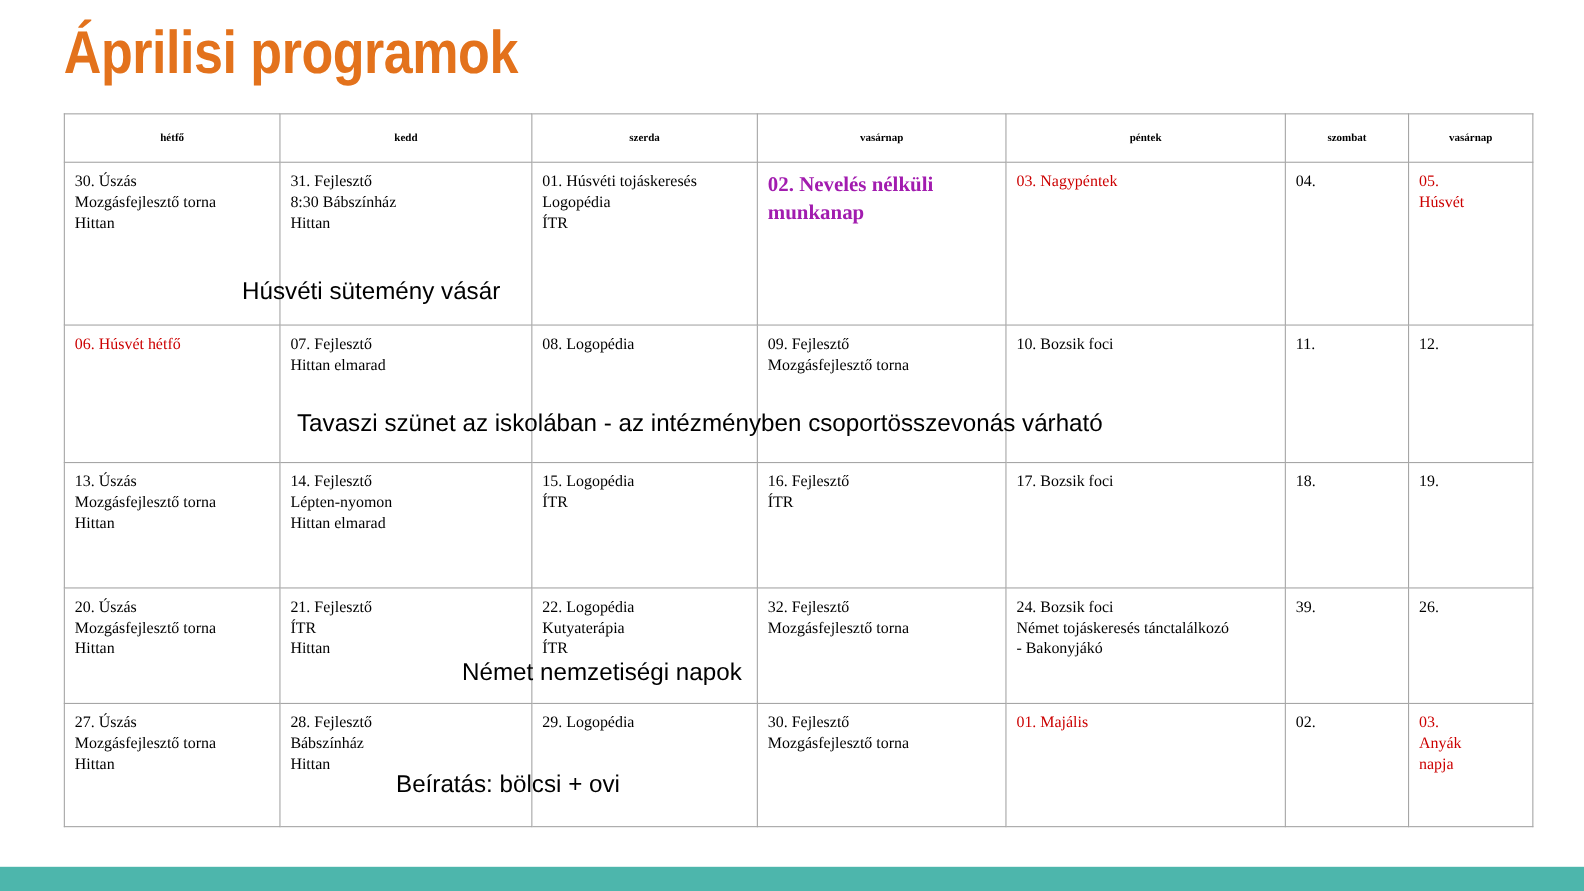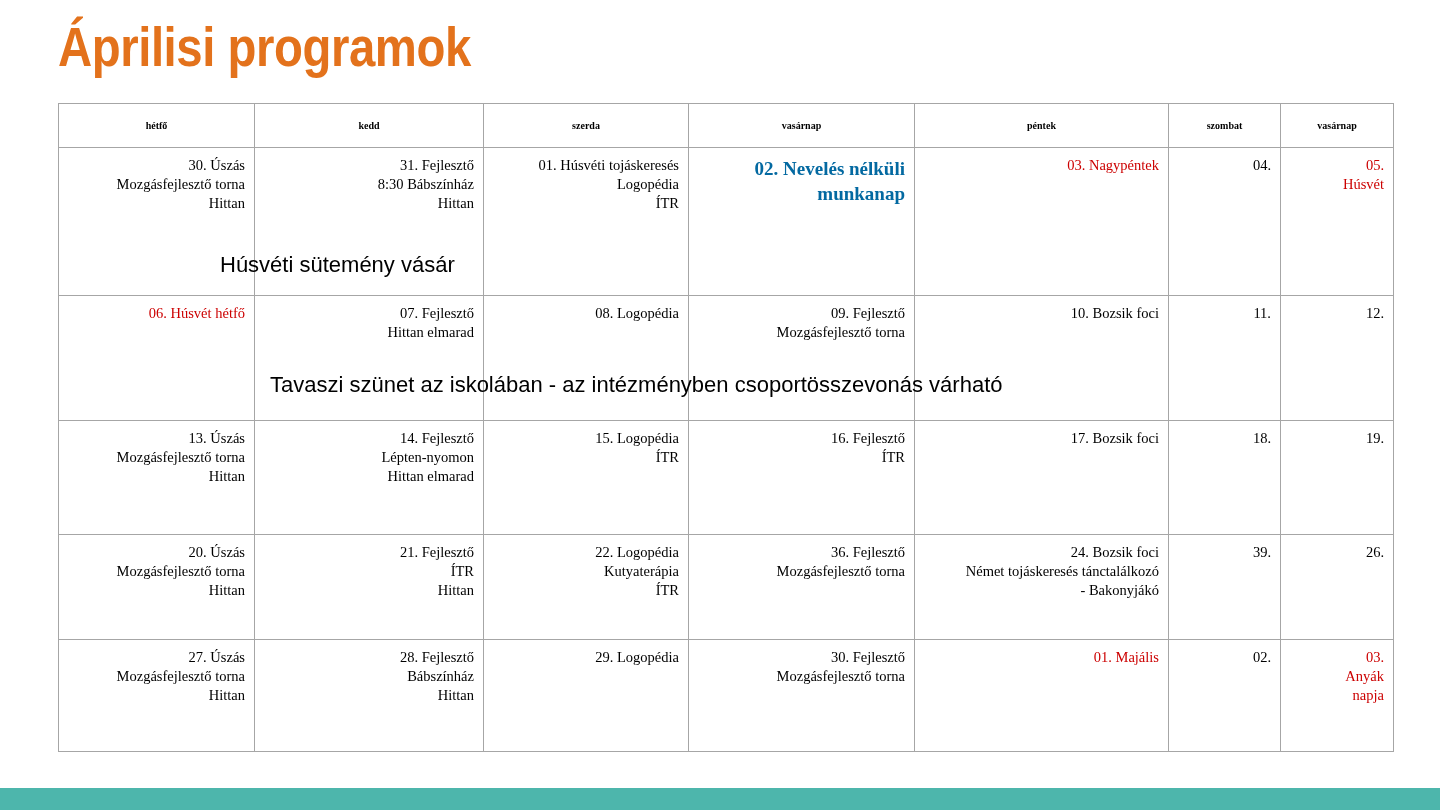--- a/index.html
+++ b/index.html
@@ -45,21 +45,20 @@
   }
   #calendar td, #calendar th {
     border: 1px solid #a6a6a6;
     vertical-align: top;
     padding: 8px 9px 4px 9px;
     font-family: "Liberation Serif", serif;
     font-size: 14.5px;
     line-height: 19px;
     color: #000000;
     overflow: hidden;
-    text-align: right;
   }
   #calendar thead th {
     height: 44px;
     vertical-align: middle;
     text-align: center;
     font-weight: bold;
     font-size: 10px;
     padding: 0;
   }
   .r1 td { height: 148px; }
@@ -74,21 +73,21 @@
   col.c-szerda   { width: 205px; }
   col.c-csut     { width: 226px; }
   col.c-pentek   { width: 254px; }
   col.c-szombat  { width: 112px; }
   col.c-vasarnap { width: 113px; }
 
   .ln { display: block; }
   .b  { font-weight: normal; }
   .i  { }
   .red    { color: #CC0000; font-weight: normal; }
-  .orange { color: #0369a1; font-weight: bold; font-size: 19px; line-height: 25px; }
+  .orange { color: #a21caf; font-weight: bold; font-size: 19px; line-height: 25px; }
 
   
   .overlay {
     position: absolute;
     font-family: "Liberation Sans", sans-serif;
     font-size: 22px;
     line-height: 26px;
     color: #000000;
     background: transparent;
     white-space: nowrap;
@@ -235,21 +234,21 @@
           <span class="ln">21. Fejlesztő</span>
           <span class="ln">ÍTR</span>
           <span class="ln">Hittan</span>
         </td>
         <td>
           <span class="ln">22. Logopédia</span>
           <span class="ln">Kutyaterápia</span>
           <span class="ln">ÍTR</span>
         </td>
         <td>
-          <span class="ln">36. Fejlesztő</span>
+          <span class="ln">32. Fejlesztő</span>
           <span class="ln">Mozgásfejlesztő torna</span>
         </td>
         <td>
           <span class="ln">24. Bozsik foci</span>
           <span class="ln">Német tojáskeresés tánctalálkozó</span>
           <span class="ln">- Bakonyjákó</span>
         </td>
         <td>
           <span class="ln">39.</span>
         </td>
@@ -286,15 +285,17 @@
           <span class="ln red">03.</span>
           <span class="ln red">Anyák</span>
           <span class="ln red">napja</span>
         </td>
       </tr>
     </tbody>
   </table>
 
   <div class="overlay" id="ov-tavaszi">Tavaszi szünet az iskolában - az intézményben csoportösszevonás várható</div>
   <div class="overlay" id="ov-suti">Húsvéti sütemény vásár</div>
+  <div class="overlay" id="ov-nemet">Német nemzetiségi napok</div>
+  <div class="overlay" id="ov-beiratas">Beíratás: bölcsi + ovi</div>
 
   <div id="bottom-bar"></div>
 </div>
 
 </body></html>

